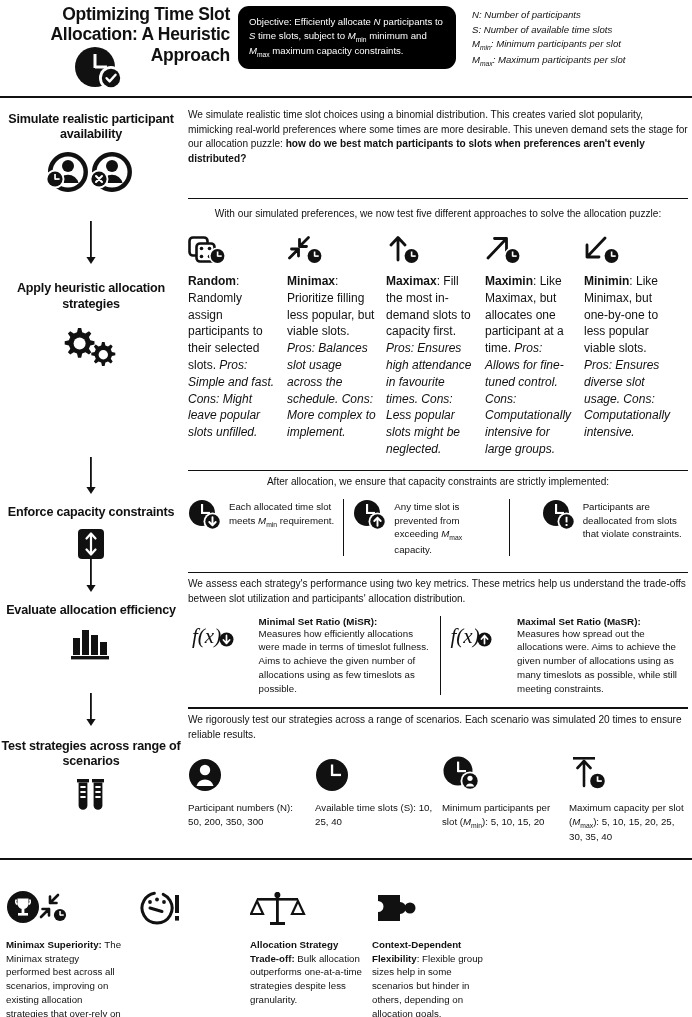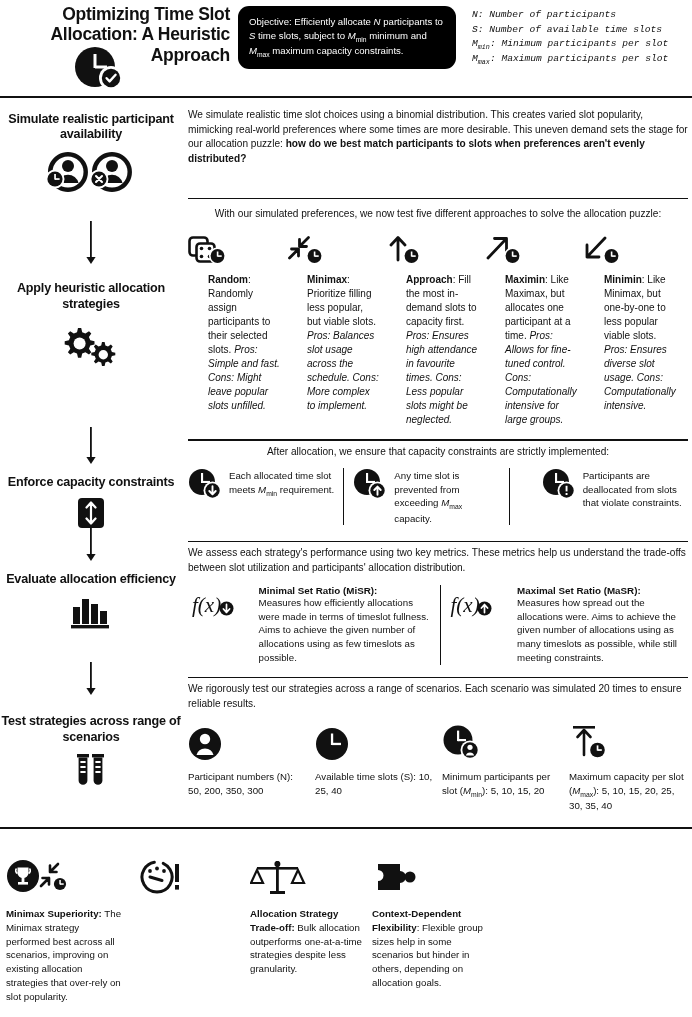--- a/index.html
+++ b/index.html
@@ -19,21 +19,21 @@
   .hdr-title {
     font-size: 17.5px; font-weight: bold; line-height: 1.17;
     text-align: right; letter-spacing: -0.3px; padding-top: 2px;
   }
   .hdr-clock { position: absolute; left: 66px; top: 44px; }
   .hdr-objective-col { width: 232px; padding: 4px 6px 0 8px; }
   .objective-box {
     background: #000; color: #fff; border-radius: 11px;
     padding: 9px 11px 10px 11px; font-size: 9.6px; line-height: 1.42;
   }
-  .hdr-legend-col { flex: 1; padding: 6px 0 0 10px; font-size: 9.6px; line-height: 1.52; font-style: italic; font-family: Liberation Mono, monospace; }
+  .hdr-legend-col { flex: 1; padding: 6px 0 0 10px; font-size: 9.6px; line-height: 1.52; font-style: italic; }
   .hdr-legend-col .lg { white-space: nowrap; }
   .hdr-legend-col .sym { font-style: italic; }
 
   
   .rule-major { height: 2px; background: #111; margin: 0; width: 100%; }
   .rule-minor { height: 1.6px; background: #111; width: 100%; }
 
   
   .row { display: flex; }
   .left-col {
@@ -51,21 +51,21 @@
   .arrow-down { margin: 8px 0 6px 0; }
 
   .body-text { font-size: 10.1px; line-height: 1.45; }
   .body-text b { font-weight: bold; }
   .intro-line { font-size: 10.1px; line-height: 1.45; }
 
   
   .strategies { display: flex; gap: 7px; margin-top: 10px; }
   .strategy { width: 92px; }
   .strategy .s-icon { height: 34px; display: flex; align-items: flex-end; }
-  .strategy .s-text { font-size: 10px; line-height: 1.40; margin-top: 7px; margin-left: 20px; }
+  .strategy .s-text { font-size: 12px; line-height: 1.40; margin-top: 7px; }
   .strategy .s-name { font-weight: bold; font-style: normal; }
   .it { font-style: italic; }
 
   
   .constraints { display: flex; margin-top: 9px; }
   .constraint { display: flex; gap: 7px; padding: 0 9px; flex: 1; }
   .constraint + .constraint { border-left: 1.4px solid #111; }
   .constraint .c-text { font-size: 9.7px; line-height: 1.40; padding-top: 1px; }
 
   
@@ -236,21 +236,21 @@
           <div class="s-icon">
             <svg width="40" height="32" viewBox="0 0 40 32">
               <path d="M12 26 l0 -22 M5 11 l7 -7.5 l7 7.5" stroke="#111" stroke-width="2.8" fill="none" stroke-linecap="round" stroke-linejoin="round"></path>
               <circle cx="25.5" cy="22" r="8.5" fill="#fff"></circle>
               <circle cx="25.5" cy="22" r="6.9" fill="#111"></circle>
               <rect x="24.8" y="17.5" width="1.6" height="5" fill="#fff"></rect>
               <rect x="25.5" y="21.3" width="4.2" height="1.6" fill="#fff"></rect>
             </svg>
           </div>
           <div class="s-text">
-            <span class="s-name">Approach</span><span>: Fill the most in-demand slots to capacity first. </span><span class="it">Pros: Ensures high attendance in favourite times. Cons: Less popular slots might be neglected.</span>
+            <span class="s-name">Maximax</span><span>: Fill the most in-demand slots to capacity first. </span><span class="it">Pros: Ensures high attendance in favourite times. Cons: Less popular slots might be neglected.</span>
           </div>
         </div>
 
         <div class="strategy">
           <div class="s-icon">
             <svg width="40" height="32" viewBox="0 0 40 32">
               <path d="M3 24 l18 -19 M9.5 4.5 l12 0 l0 12" stroke="#111" stroke-width="2.8" fill="none" stroke-linecap="round" stroke-linejoin="round"></path>
               <circle cx="27.5" cy="22" r="8.5" fill="#fff"></circle>
               <circle cx="27.5" cy="22" r="6.9" fill="#111"></circle>
               <rect x="26.8" y="17.5" width="1.6" height="5" fill="#fff"></rect>
@@ -431,21 +431,21 @@
   </div>
 
   <div class="row" style="padding-top:4px;">
     <div class="left-col" style="padding-top:0;">
       <div class="arrow-down" style="margin-top:-20px;">
         <svg width="14" height="36" viewBox="0 0 14 36">
           <rect x="6" y="0" width="1.8" height="28" fill="#111"></rect>
           <path d="M2.4 26 l4.6 7 l4.6 -7" fill="#111"></path>
         </svg>
       </div>
-      <div class="step-title" style="margin-top:10px;">Test strategies across range of scenarios</div>
+      <div class="step-title" style="margin-top:4px;">Test strategies across range of scenarios</div>
       <div class="step-icon">
         <svg width="44" height="40" viewBox="0 0 44 40">
           <rect x="8" y="2" width="12" height="3.4" fill="#111"></rect>
           <path d="M9.6 5.4 l8.8 0 l0 23 a4.4 4.4 0 0 1 -8.8 0 z" fill="#111"></path>
           <rect x="11.4" y="9" width="5.2" height="2" fill="#fff"></rect>
           <rect x="11.4" y="14" width="5.2" height="2" fill="#fff"></rect>
           <rect x="11.4" y="19" width="5.2" height="2" fill="#fff"></rect>
           <rect x="23" y="2" width="12" height="3.4" fill="#111"></rect>
           <path d="M24.6 5.4 l8.8 0 l0 23 a4.4 4.4 0 0 1 -8.8 0 z" fill="#111"></path>
           <rect x="26.4" y="9" width="5.2" height="2" fill="#fff"></rect>

